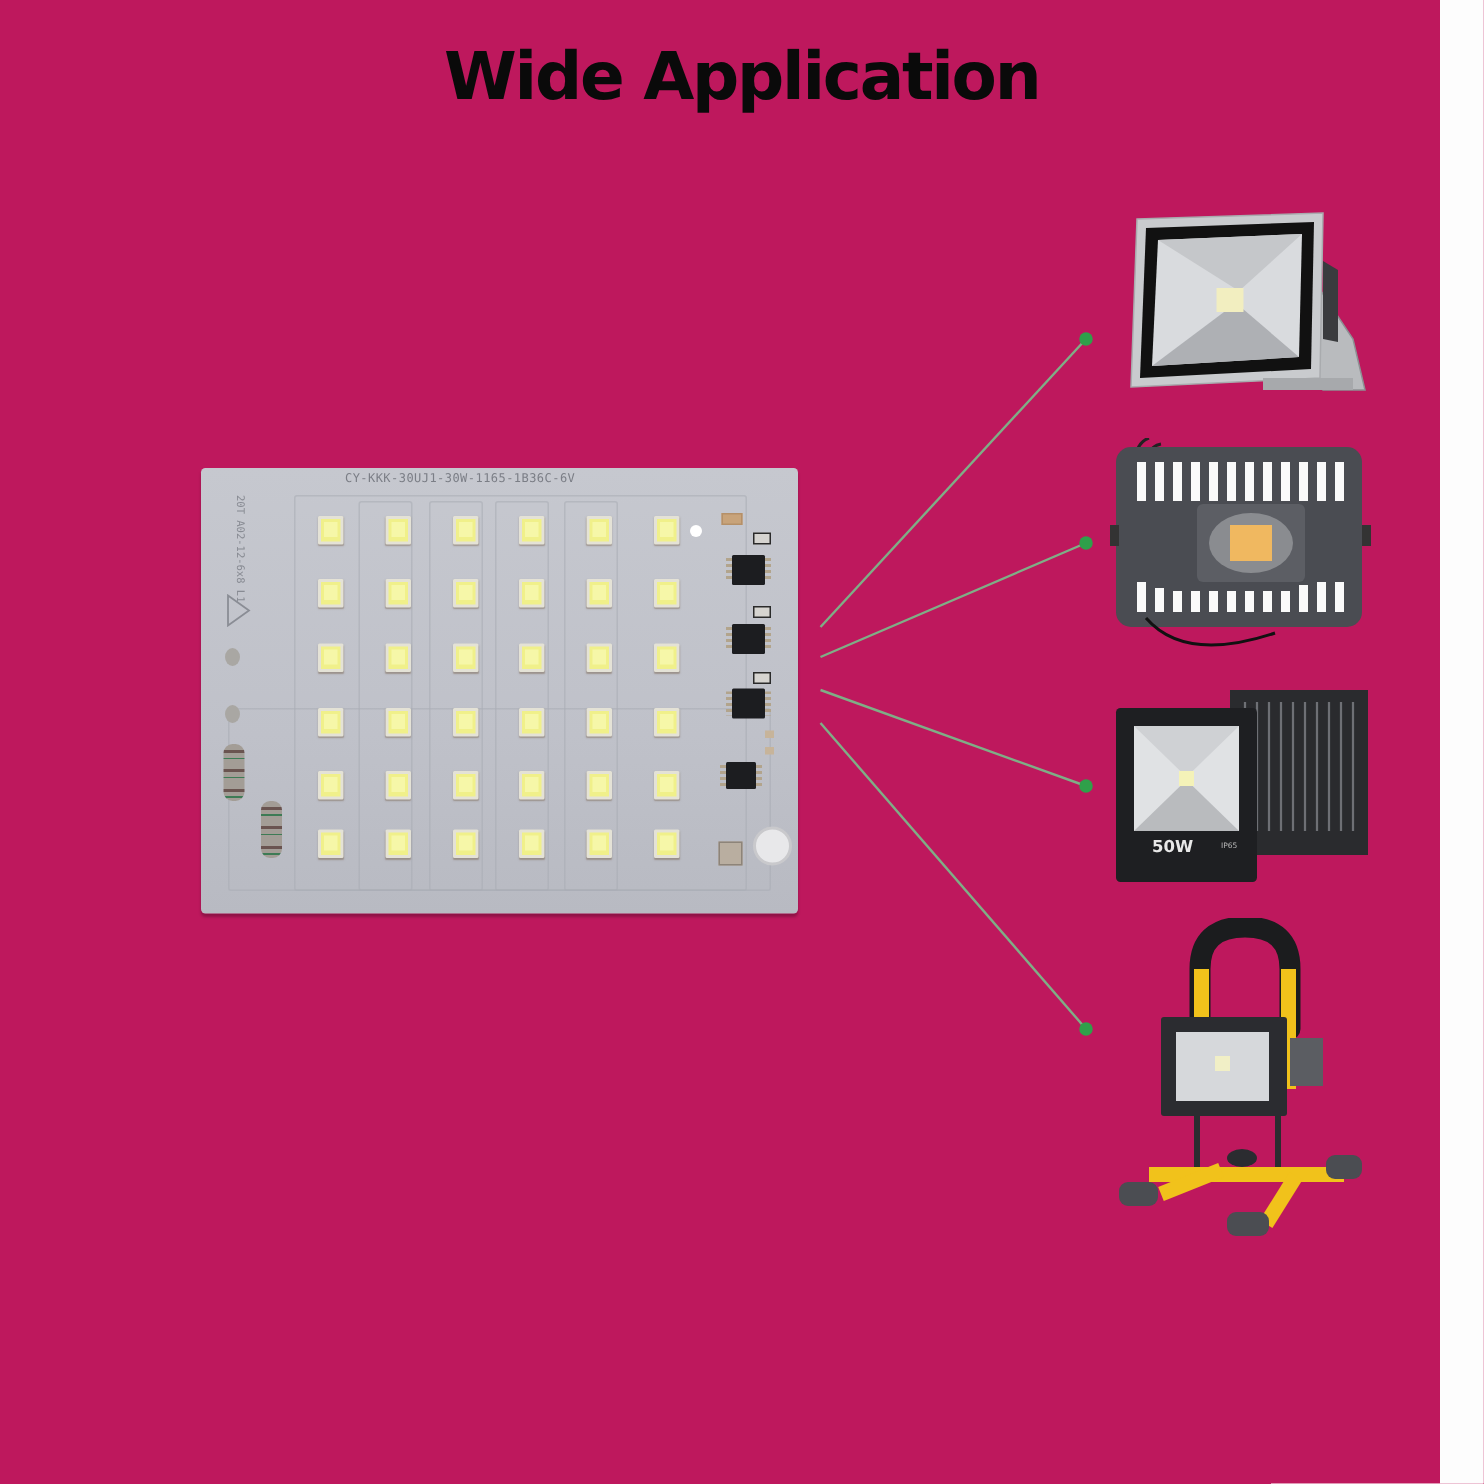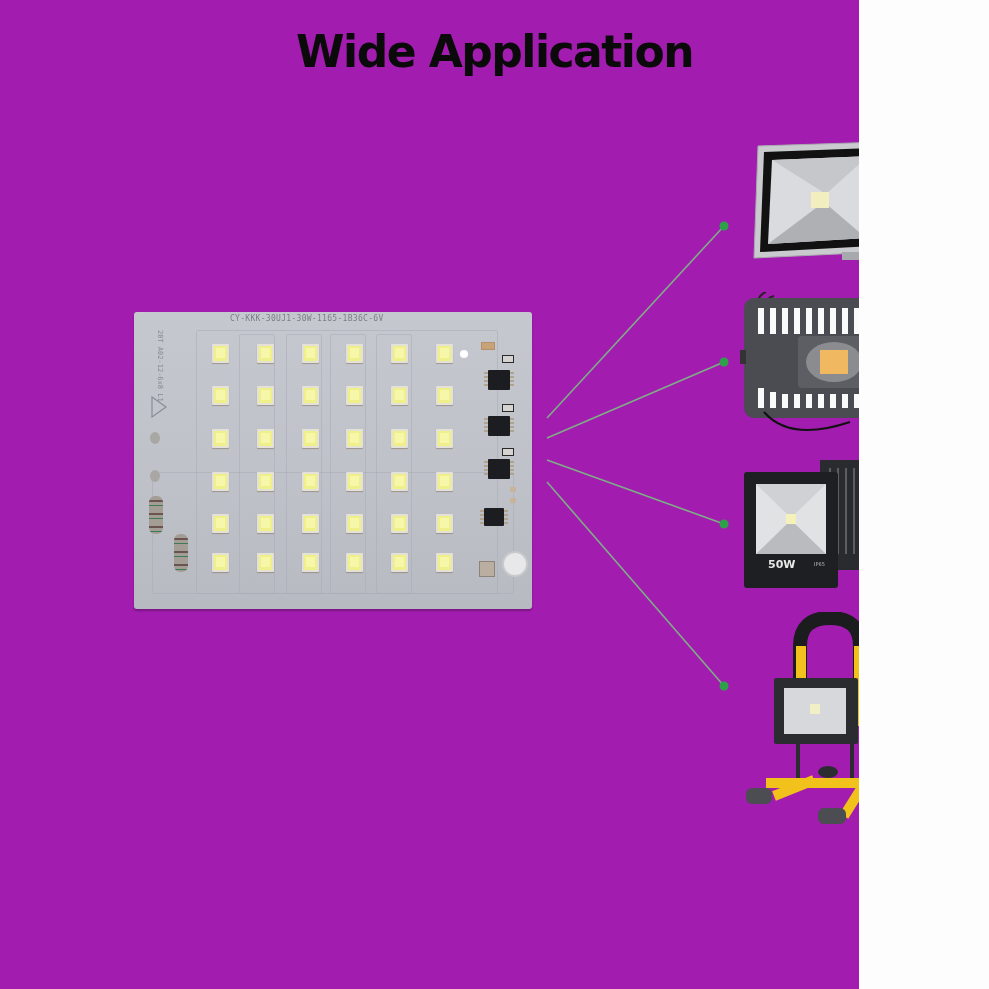--- a/index.html
+++ b/index.html
@@ -1,16 +1,16 @@
 <!DOCTYPE html>
 <html><head>
   <meta charset="utf-8">
   <style>
     html, body { margin: 0; padding: 0; background: #fdfdfd; }
-    #canvas { position: relative; width: 859px; height: 989px; background: #a21caf; overflow: hidden; font-family: "DejaVu Sans", sans-serif; }
+    #canvas { position: relative; width: 960px; height: 989px; background: #be185d; overflow: hidden; font-family: "DejaVu Sans", sans-serif; }
     .title { position: absolute; top: 26px; left: 0; width: 989px; text-align: center; font-family: "DejaVu Sans", sans-serif; font-weight: bold; font-size: 44px; letter-spacing: -1.5px; color: #0a0a0a; }
     .board { position: absolute; left: 134px; top: 312px; width: 398px; height: 297px; background: linear-gradient(180deg, #c6c8cf 0%, #bfc1c9 60%, #b8bac2 100%); border-radius: 3px; box-shadow: 0 2px 2px rgba(0,0,0,0.25); }
     .board-label { position: absolute; left: 96px; top: 2px; font-family: "DejaVu Sans Mono", monospace; font-size: 8px; color: #7b7e86; letter-spacing: 0.3px; }
     .trace { position: absolute; border: 1px solid rgba(170,173,182,0.6); border-radius: 2px; }
     .led { position: absolute; width: 13px; height: 15px; background: #f0f08a; border: 2px solid #e4e2d6; border-radius: 1px; box-shadow: 0 1px 1px rgba(120,100,80,0.5); }
     .led::after { content: ""; position: absolute; left: 2px; top: 2px; width: 9px; height: 10px; background: #f6f7a8; }
     .chip { position: absolute; width: 22px; height: 20px; background: #1c1d20; border-radius: 1px; }
     .chip::before, .chip::after { content: ""; position: absolute; top: 2px; width: 4px; height: 16px; background: repeating-linear-gradient(180deg, #b2a48c 0 2px, transparent 2px 4px); }
     .chip::before { left: -4px; } .chip::after { right: -4px; }
     .smd { position: absolute; width: 10px; height: 6px; background: #d6d4d0; border: 1px solid #2a2a2a; }

